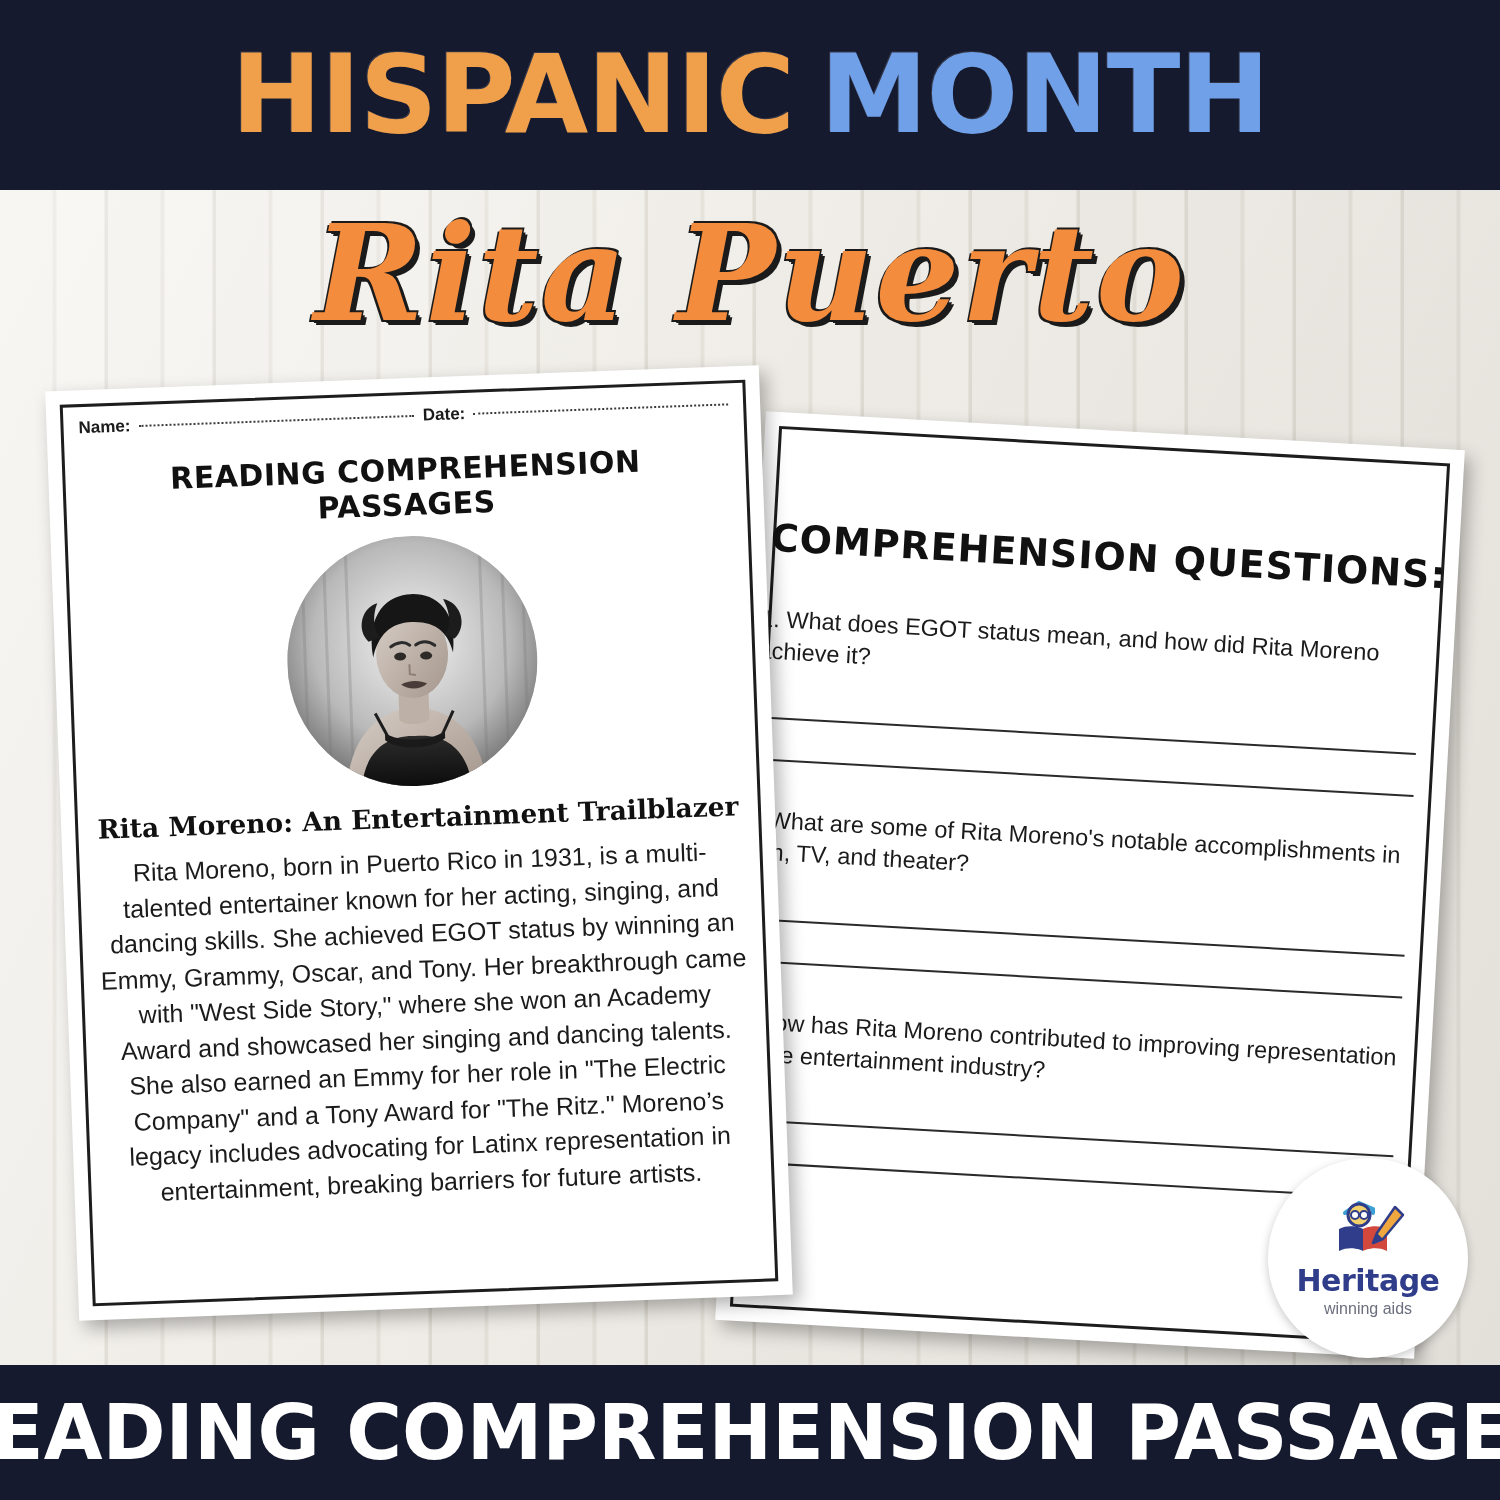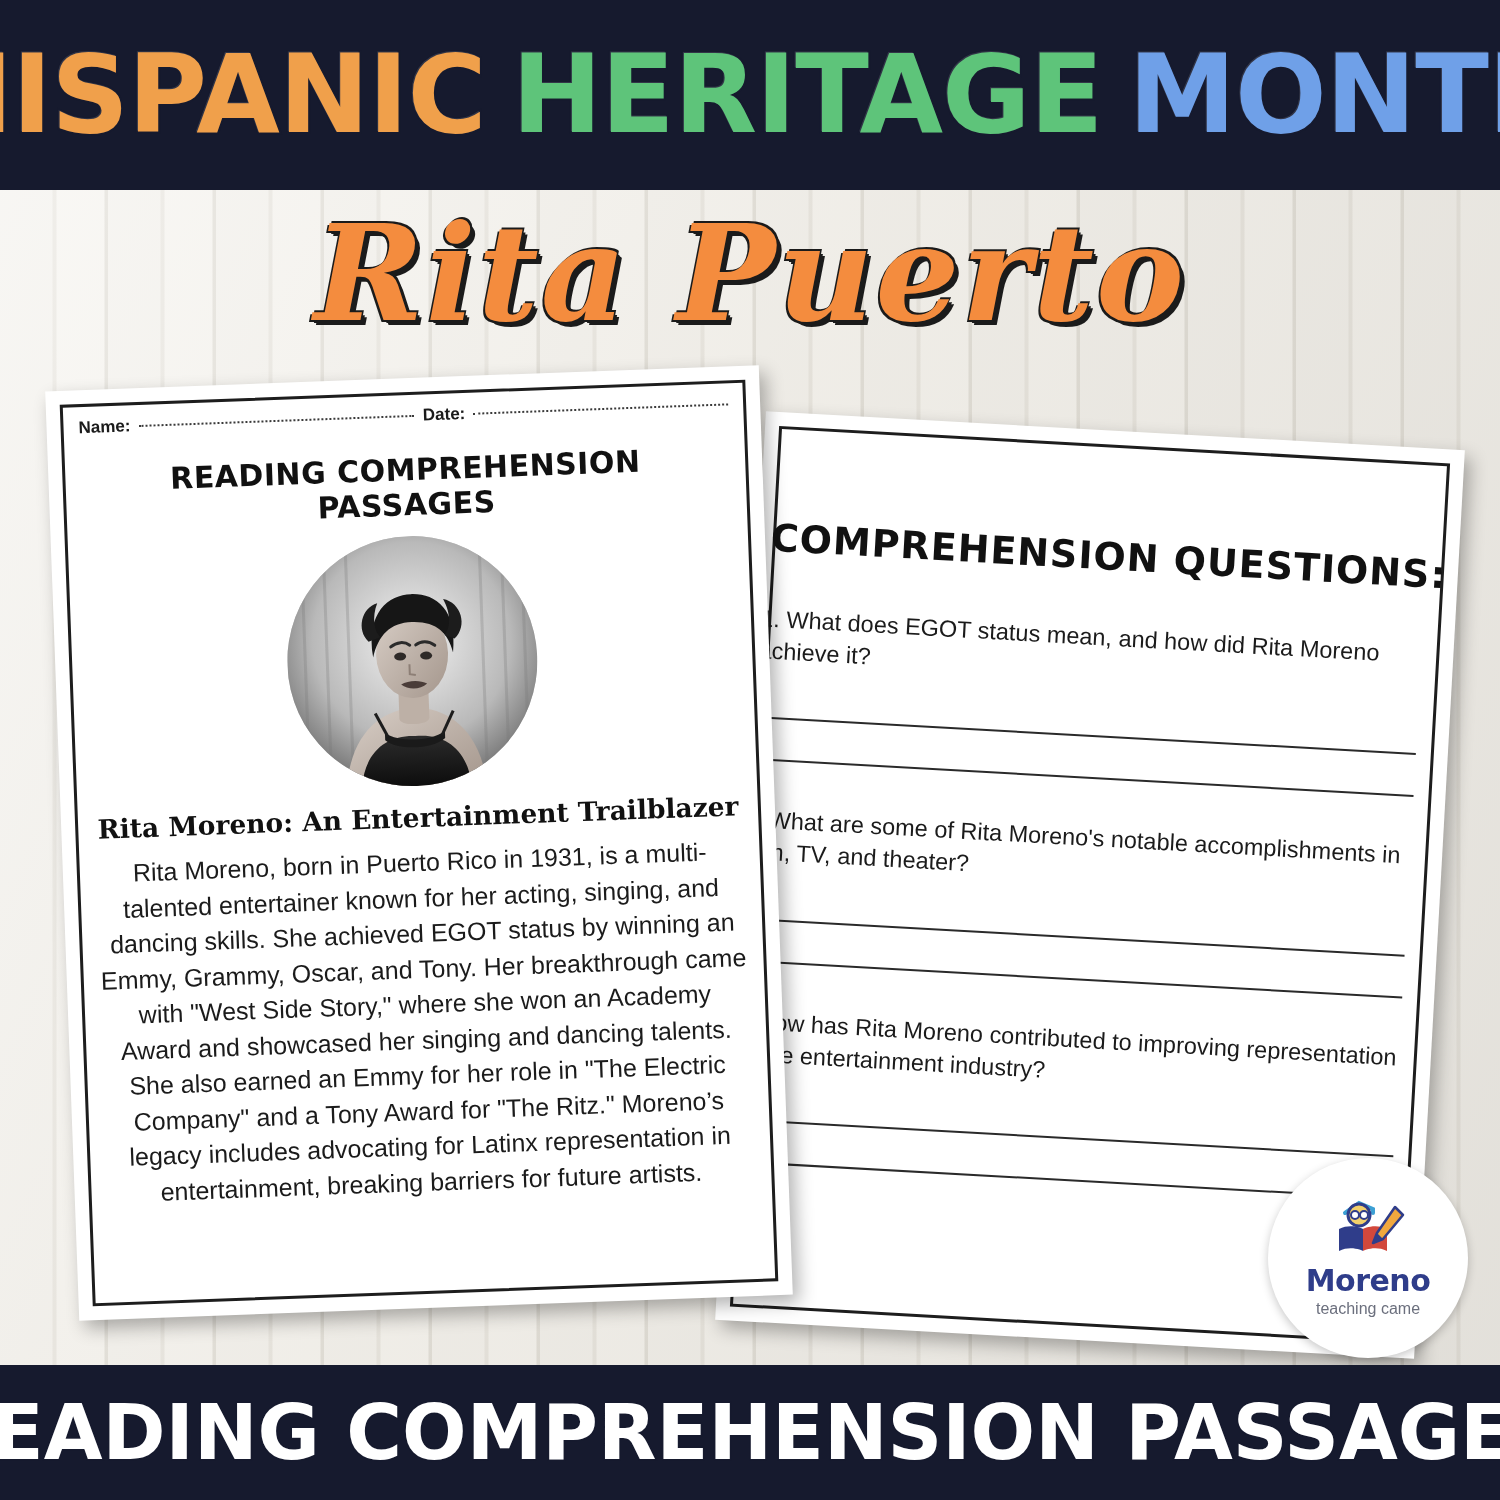--- a/index.html
+++ b/index.html
@@ -268,21 +268,20 @@
 </style>
 </head>
 <body>
 
 <div id="wood-bg"></div>
 <div id="wood-shade"></div>
 
 <div id="top-banner">
   <div id="top-title">
     <span class="w1">Hispanic</span>
-    <span class="w2">Heritage</span>
     <span class="w3">Month</span>
   </div>
 </div>
 
 <div id="script-name">Rita Puerto</div>
 
 <div class="sheet" id="sheet-questions">
   <div class="sheet-inner-border"></div>
   <div id="q-content">
     <div id="q-heading">COMPREHENSION QUESTIONS:</div>
@@ -389,19 +388,19 @@
       <path d="M16 14 L30 4 L44 10 L44 14" fill="none" stroke="#3ca0d4" stroke-width="4" stroke-linecap="round"></path>
       <circle cx="30" cy="16" r="11" fill="#f2d06b" stroke="#2f3d8a" stroke-width="3"></circle>
       <circle cx="26" cy="16" r="4" fill="#fff" stroke="#2f3d8a" stroke-width="2"></circle>
       <circle cx="35" cy="16" r="4" fill="#fff" stroke="#2f3d8a" stroke-width="2"></circle>
       <path d="M10 30 C22 24 34 30 34 30 L34 52 C34 52 22 46 10 52 Z" fill="#2f3d8a"></path>
       <path d="M58 30 C46 24 34 30 34 30 L34 52 C34 52 46 46 58 52 Z" fill="#d2483c"></path>
       <path d="M66 8 L74 16 L54 40 L44 44 L48 34 Z" fill="#f0a83e" stroke="#2f3d8a" stroke-width="2.5" stroke-linejoin="round"></path>
       <path d="M44 44 L48 34 L54 40 Z" fill="#2f3d8a"></path>
     </svg>
   </div>
-  <div id="logo-name">Moreno</div>
-  <div id="logo-tag">teaching came</div>
+  <div id="logo-name">Heritage</div>
+  <div id="logo-tag">winning aids</div>
 </div>
 
 <div id="bottom-banner">
   <div id="bottom-title">Reading Comprehension Passages</div>
 </div>
 
 </body></html>

